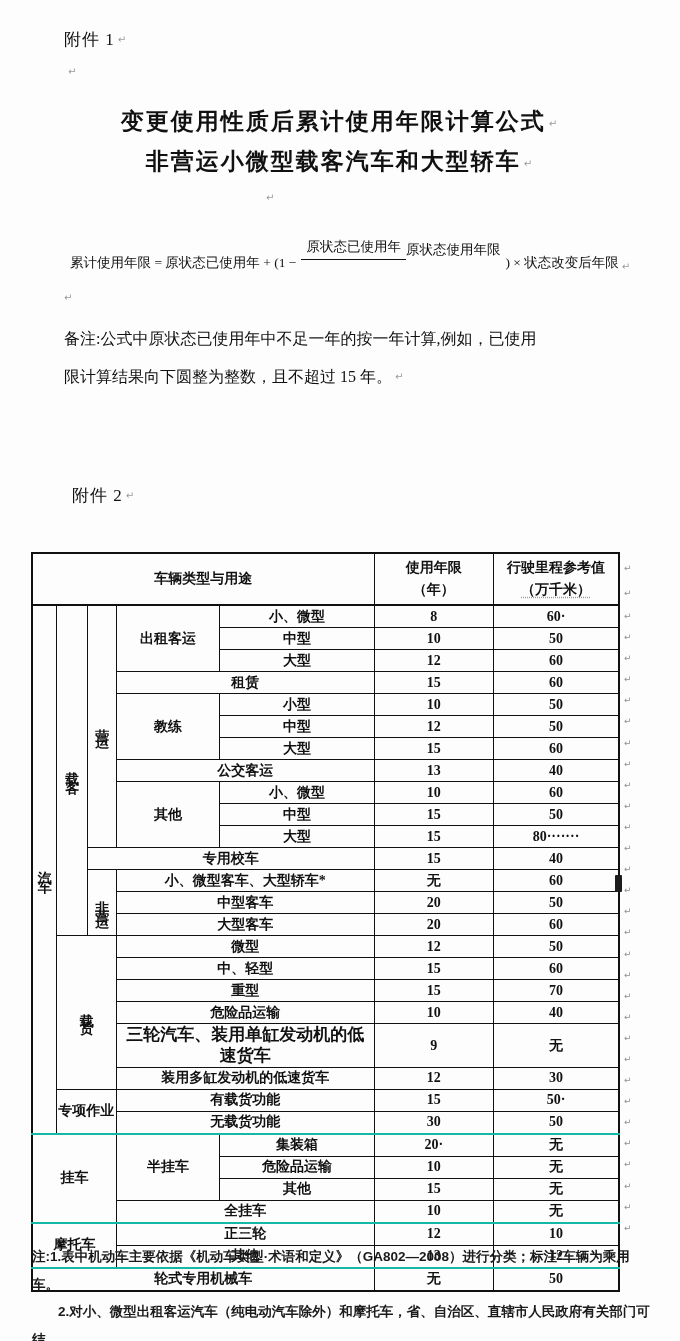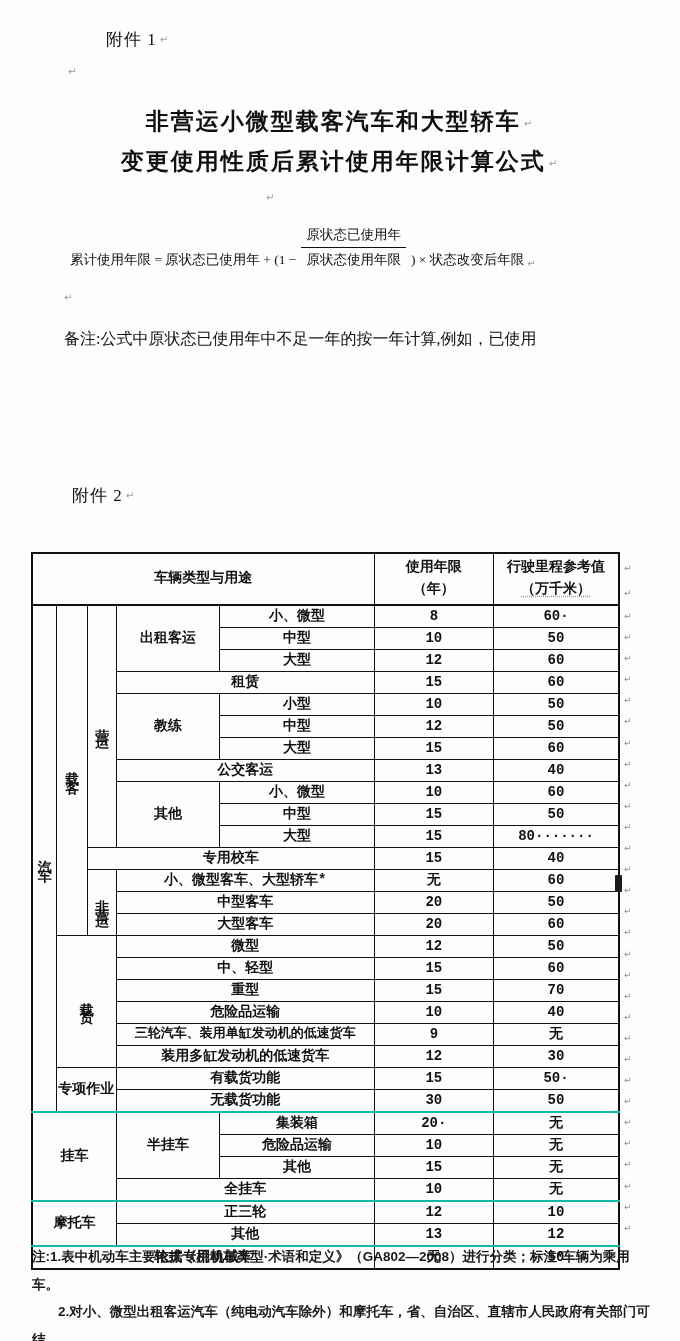--- a/index.html
+++ b/index.html
@@ -2,41 +2,41 @@
 <html><head>
 <meta charset="utf-8">
 <style>
   html,body { margin:0; padding:0; background:#e8e8e8; }
   .doc {
     position:relative; width:680px; height:1341px; margin:0 auto;
     background:#fdfdfd; color:#111; overflow:hidden;
     font-family:"Liberation Serif", serif;
   }
   .att-label { position:absolute; left:64px; font-size:17px; letter-spacing:1px; }
-  .att1 { top:28px;margin-left:42px; }
+  .att1 { top:28px; }
   .att2 { top:484px;margin-left:8px; }
   .doc-title { position:absolute; left:0; top:103px; width:680px; text-align:center;
     font-weight:bold; font-size:23px; letter-spacing:2px; line-height:38px; }
   .formula { position:absolute; left:70px; top:226px; font-size:13.5px;
     display:flex; align-items:flex-end; white-space:nowrap; }
-  .frac { display:inline-flex; flex-direction:column; text-align:center; margin:0 5px; }
+  .frac { display:inline-flex; text-align:center; margin:12px 5px; }
   .frac .num { border-bottom:1px solid #111; padding:0 5px 3px; }
   .frac .den { padding-top:3px; }
   .remark { position:absolute; left:64px; top:320px; width:540px; font-size:16px; line-height:38px; }
   .table-title { position:absolute; left:0; top:513px; width:680px; text-align:center;
     font-weight:bold; font-size:20px; letter-spacing:2px;
     font-family:"Liberation Sans", sans-serif; }
   table.vt { position:absolute; left:31px; top:552px; width:589px;
     border-collapse:collapse; table-layout:fixed;
-    font-family:Liberation Mono, monospace; border:2px solid #111; }
+    font-family:Liberation Serif, serif; border:2px solid #111; }
   table.vt th, table.vt td { border:1px solid #111; font-weight:bold; font-size:14px;
     text-align:center; vertical-align:middle; padding:0 1px; word-break:break-all;
     height:21px; line-height:1.25; color:#111; }
   table.vt thead th { height:50px; line-height:1.55; border-bottom:2px solid #111; }
-  table.vt td.small { font-size:13px; }
+  table.vt td.small { font-size:17px; }
   tr.sec td { border-top:2px solid #14b8a6; }
   .vtxt { writing-mode:vertical-rl; text-orientation:upright; display:inline-block;
     letter-spacing:7px; line-height:1; }
   .wavy { text-decoration:underline dotted #999; text-underline-offset:3px;text-align:center; }
   .notes { position:absolute; left:32px; top:1243px; width:622px; font-size:13.5px;
     line-height:27.5px; font-family:"Liberation Sans", sans-serif; font-weight:bold;
     color:#1a1a1a; }
   .note-indent { text-indent:26px; }
   .mk { color:#9a9a9a; font-size:10px; font-family:"DejaVu Sans", sans-serif;
     font-weight:normal; vertical-align:2px; padding-left:3px; }
@@ -54,40 +54,41 @@
 </head>
 <body>
 
 <div class="doc">
 
   <div class="att-label att1"><span>附件 1</span><span class="mk">↵</span></div>
 
   <span class="mk-abs" style="left:68px;top:66px;">↵</span>
 
   <div class="doc-title">
+    <div><span>变更使用性质后累计使用年限计算公式</span><span class="mk">↵</span></div>
     <div><span>非营运小微型载客汽车和大型轿车</span><span class="mk">↵</span></div>
-    <div><span>变更使用性质后累计使用年限计算公式</span><span class="mk">↵</span></div>
   </div>
 
   <span class="mk-abs" style="left:266px;top:192px;">↵</span>
 
   <div class="formula">
     <span>累计使用年限 = 原状态已使用年 + (1 −</span>
     <span class="frac">
       <span class="num">原状态已使用年</span>
       <span class="den">原状态使用年限</span>
     </span>
     <span>) × 状态改变后年限</span>
     <span class="mk">↵</span>
   </div>
 
   <span class="mk-abs" style="left:64px;top:292px;">↵</span>
 
   <div class="remark">
     <div>备注:公式中原状态已使用年中不足一年的按一年计算,例如，已使用</div>
+    <div><span>限计算结果向下圆整为整数，且不超过 15 年。</span><span class="mk">↵</span></div>
   </div>
 
   <div class="att-label att2"><span>附件 2</span><span class="mk">↵</span></div>
 
 
   <table class="vt">
     <colgroup>
       <col style="width:24px">
         <col style="width:31px">
         <col style="width:29px">

